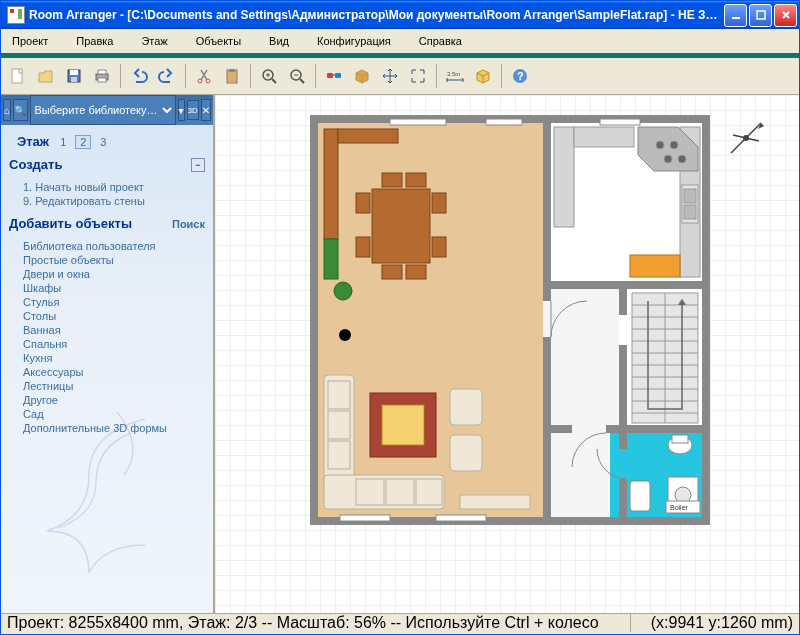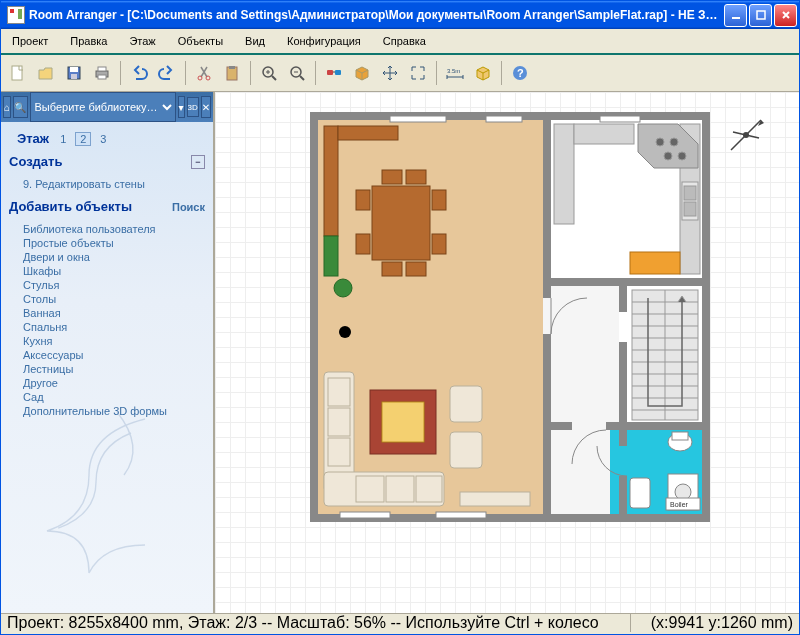--- a/index.html
+++ b/index.html
@@ -6,21 +6,21 @@
 .window{width:800px;height:635px;display:flex;flex-direction:column;border:1px solid #0054e3;box-sizing:border-box}
 .titlebar{height:28px;background:linear-gradient(to bottom,#3b8cff 0%,#0054e3 8%,#0054e3 92%,#003cae 100%);display:flex;align-items:center;padding:0 2px 0 6px;color:#fff;font-weight:bold;font-size:12px}
 .titlebar .app-icon{width:16px;height:16px;background:#fff;border:1px solid #888;margin-right:4px;position:relative}
 .titlebar .app-icon::before{content:"";position:absolute;left:2px;top:2px;width:4px;height:4px;background:#d33}
 .titlebar .app-icon::after{content:"";position:absolute;right:2px;top:2px;width:4px;height:10px;background:#7a5}
 .title-text{flex:1;white-space:nowrap;overflow:hidden;text-overflow:ellipsis}
 .win-btn{width:21px;height:21px;margin-left:2px;border:1px solid #fff;border-radius:3px;display:flex;align-items:center;justify-content:center;color:#fff;font-weight:bold;font-family:Arial}
 .win-min{background:linear-gradient(#6fa1ff,#2c63d6)}
 .win-max{background:linear-gradient(#6fa1ff,#2c63d6)}
 .win-close{background:linear-gradient(#f88,#c22)}
-.menubar{height:20px;background:#ece9d8;display:flex;align-items:center;padding:2px 4px;gap:8px;border-bottom:2px solid #0f766e}
+.menubar{height:20px;background:#ece9d8;display:flex;align-items:center;padding:2px 4px;gap:14px;border-bottom:5px solid #0f766e}
 .menubar span{padding:2px 7px;cursor:default}
 .toolbar{height:32px;background:#ece9d8;display:flex;align-items:center;padding:2px 4px;gap:2px;border-bottom:1px solid #aca899}
 .tbtn{width:24px;height:24px;border:1px solid transparent;border-radius:2px;display:flex;align-items:center;justify-content:center}
 .tsep{width:1px;height:24px;background:#aca899;margin:0 3px}
 .sidebar-wrap{display:flex;flex:1;min-height:0}
 .sidebar{width:212px;background:linear-gradient(to bottom,#d6e5f5,#e8eff8 40%,#f0f5fb);border-right:1px solid #aca899;display:flex;flex-direction:column;position:relative}
 .search-row{height:26px;background:linear-gradient(#3b6ea5,#4b7fba);display:flex;align-items:center;padding:2px;gap:2px}
 .search-row .sbtn{width:20px;height:20px;background:#4b7fba;border:1px solid #2c5285;display:flex;align-items:center;justify-content:center;color:#fff;font-size:10px}
 .search-row select{flex:1;height:30px;font-size:11px;background:#4b7fba;color:#fff;border:1px solid #2c5285}
 .search-row .badge3d{width:20px;height:18px;background:#4b7fba;border:1px solid #2c5285;color:#fff;font-size:8px;display:flex;align-items:center;justify-content:center;font-weight:normal}
@@ -213,20 +213,21 @@
           <span class="floor-num">1</span>
           <span class="floor-num act">2</span>
           <span class="floor-num">3</span>
         </div>
 
         <div class="section-h">
           <span>Создать</span>
           <span class="collapse">−</span>
         </div>
         <ul class="steplist">
+          <li>1. Начать новый проект</li>
           <li>9. Редактировать стены</li>
         </ul>
 
         <div class="section-h">
           <span>Добавить объекты</span>
           <span class="poisk">Поиск</span>
         </div>
         <ul class="objlist">
           <li>Библиотека пользователя</li>
           <li>Простые объекты</li>

